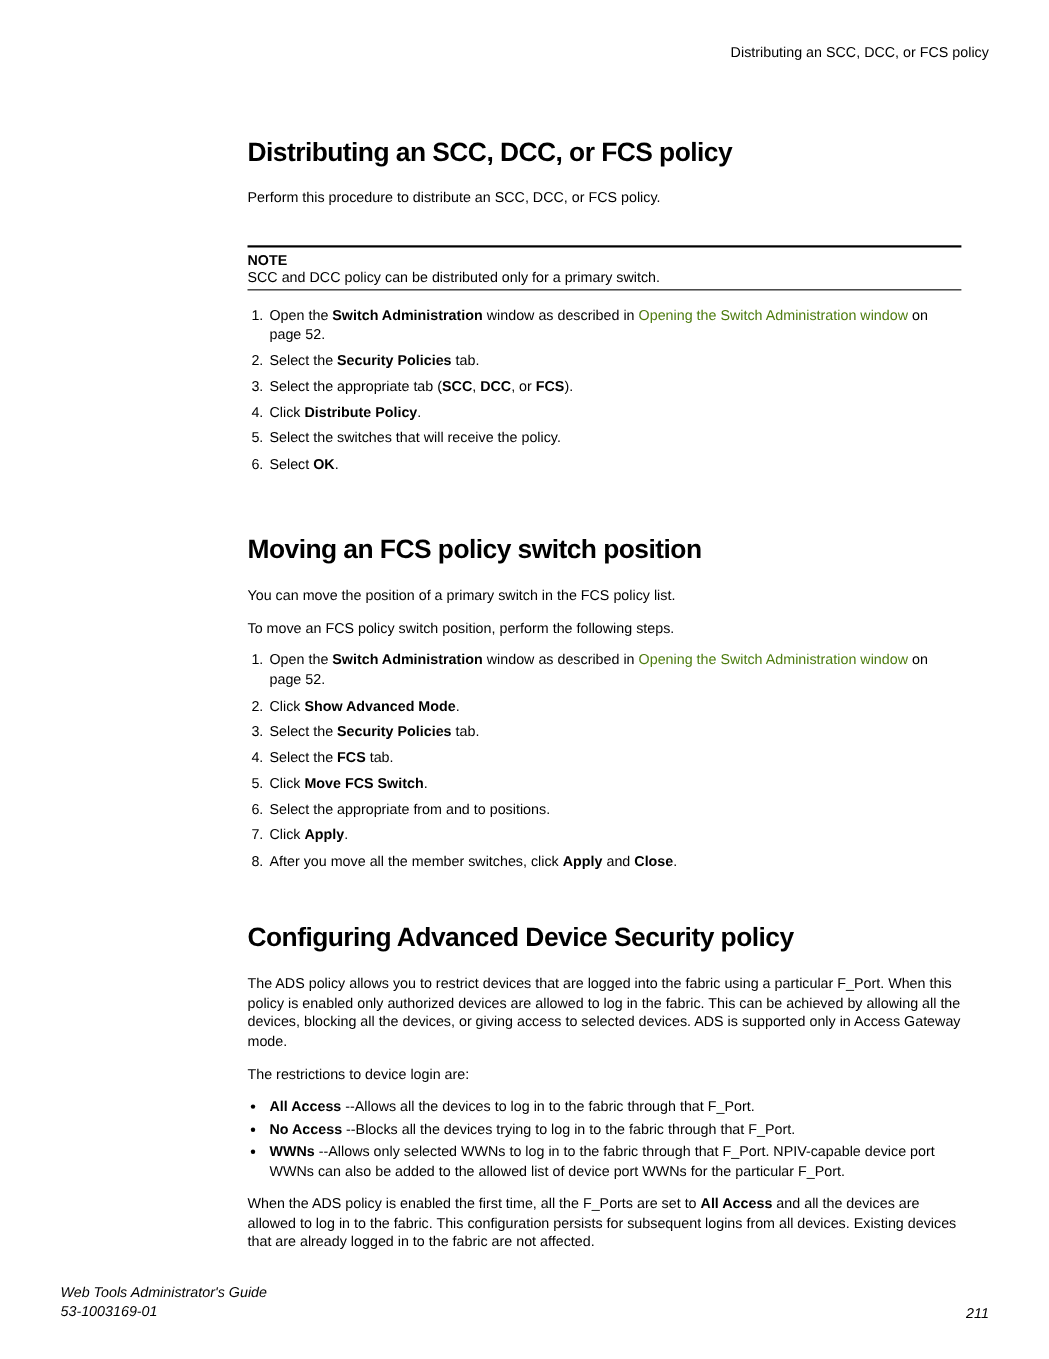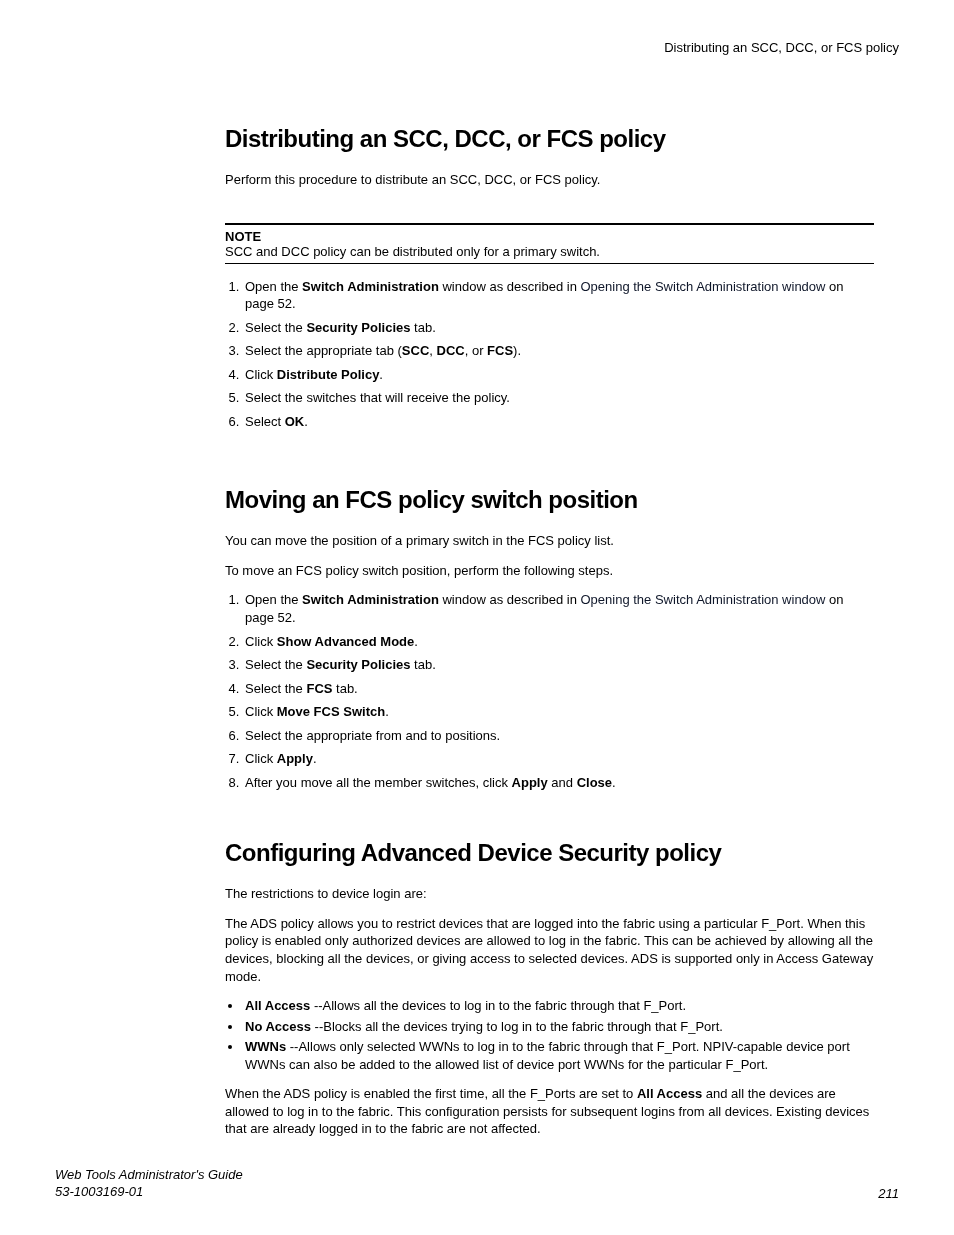--- a/index.html
+++ b/index.html
@@ -44,21 +44,21 @@
     margin: 0 0 0 0;
     padding: 0 0 0 18px;
   }
   ol li { margin-bottom: 6px; line-height: 1.35; padding-left: 2px; }
   ol li .sub { display: block; margin-top: 6px; }
   ul {
     margin: 0 0 12px 0;
     padding: 0 0 0 18px;
   }
   ul li { margin-bottom: 3px; line-height: 1.35; padding-left: 2px; }
-  a.link { color: #0f172a; text-decoration: none; margin-top: 36px; }
+  a.link { color: #4d7c0f; text-decoration: none; margin-top: 36px; }
   b { font-weight: bold; }
   .footer {
     position: absolute;
     bottom: 34px;
     left: 55px;
     right: 55px;
     font-style: italic;
     font-size: 13px;
     display: flex;
     justify-content: space-between;
@@ -104,22 +104,22 @@
       <li><span>Click </span><b>Show Advanced Mode</b><span>.</span></li>
       <li><span>Select the </span><b>Security Policies</b><span> tab.</span></li>
       <li><span>Select the </span><b>FCS</b><span> tab.</span></li>
       <li><span>Click </span><b>Move FCS Switch</b><span>.</span></li>
       <li>Select the appropriate from and to positions.</li>
       <li><span>Click </span><b>Apply</b><span>.</span></li>
       <li><span>After you move all the member switches, click </span><b>Apply</b><span> and </span><b>Close</b><span>.</span></li>
     </ol>
 
     <h1 class="section3">Configuring Advanced Device Security policy</h1>
+    <p>The ADS policy allows you to restrict devices that are logged into the fabric using a particular F_Port. When this policy is enabled only authorized devices are allowed to log in the fabric. This can be achieved by allowing all the devices, blocking all the devices, or giving access to selected devices. ADS is supported only in Access Gateway mode.</p>
     <p>The restrictions to device login are:</p>
-    <p>The ADS policy allows you to restrict devices that are logged into the fabric using a particular F_Port. When this policy is enabled only authorized devices are allowed to log in the fabric. This can be achieved by allowing all the devices, blocking all the devices, or giving access to selected devices. ADS is supported only in Access Gateway mode.</p>
 
     <ul>
       <li><b>All Access</b><span> --Allows all the devices to log in to the fabric through that F_Port.</span></li>
       <li><b>No Access</b><span> --Blocks all the devices trying to log in to the fabric through that F_Port.</span></li>
       <li><b>WWNs</b><span> --Allows only selected WWNs to log in to the fabric through that F_Port. NPIV-capable device port WWNs can also be added to the allowed list of device port WWNs for the particular F_Port.</span></li>
     </ul>
 
     <p><span>When the ADS policy is enabled the first time, all the F_Ports are set to </span><b>All Access</b><span> and all the devices are allowed to log in to the fabric. This configuration persists for subsequent logins from all devices. Existing devices that are already logged in to the fabric are not affected.</span></p>
 
   </div>

